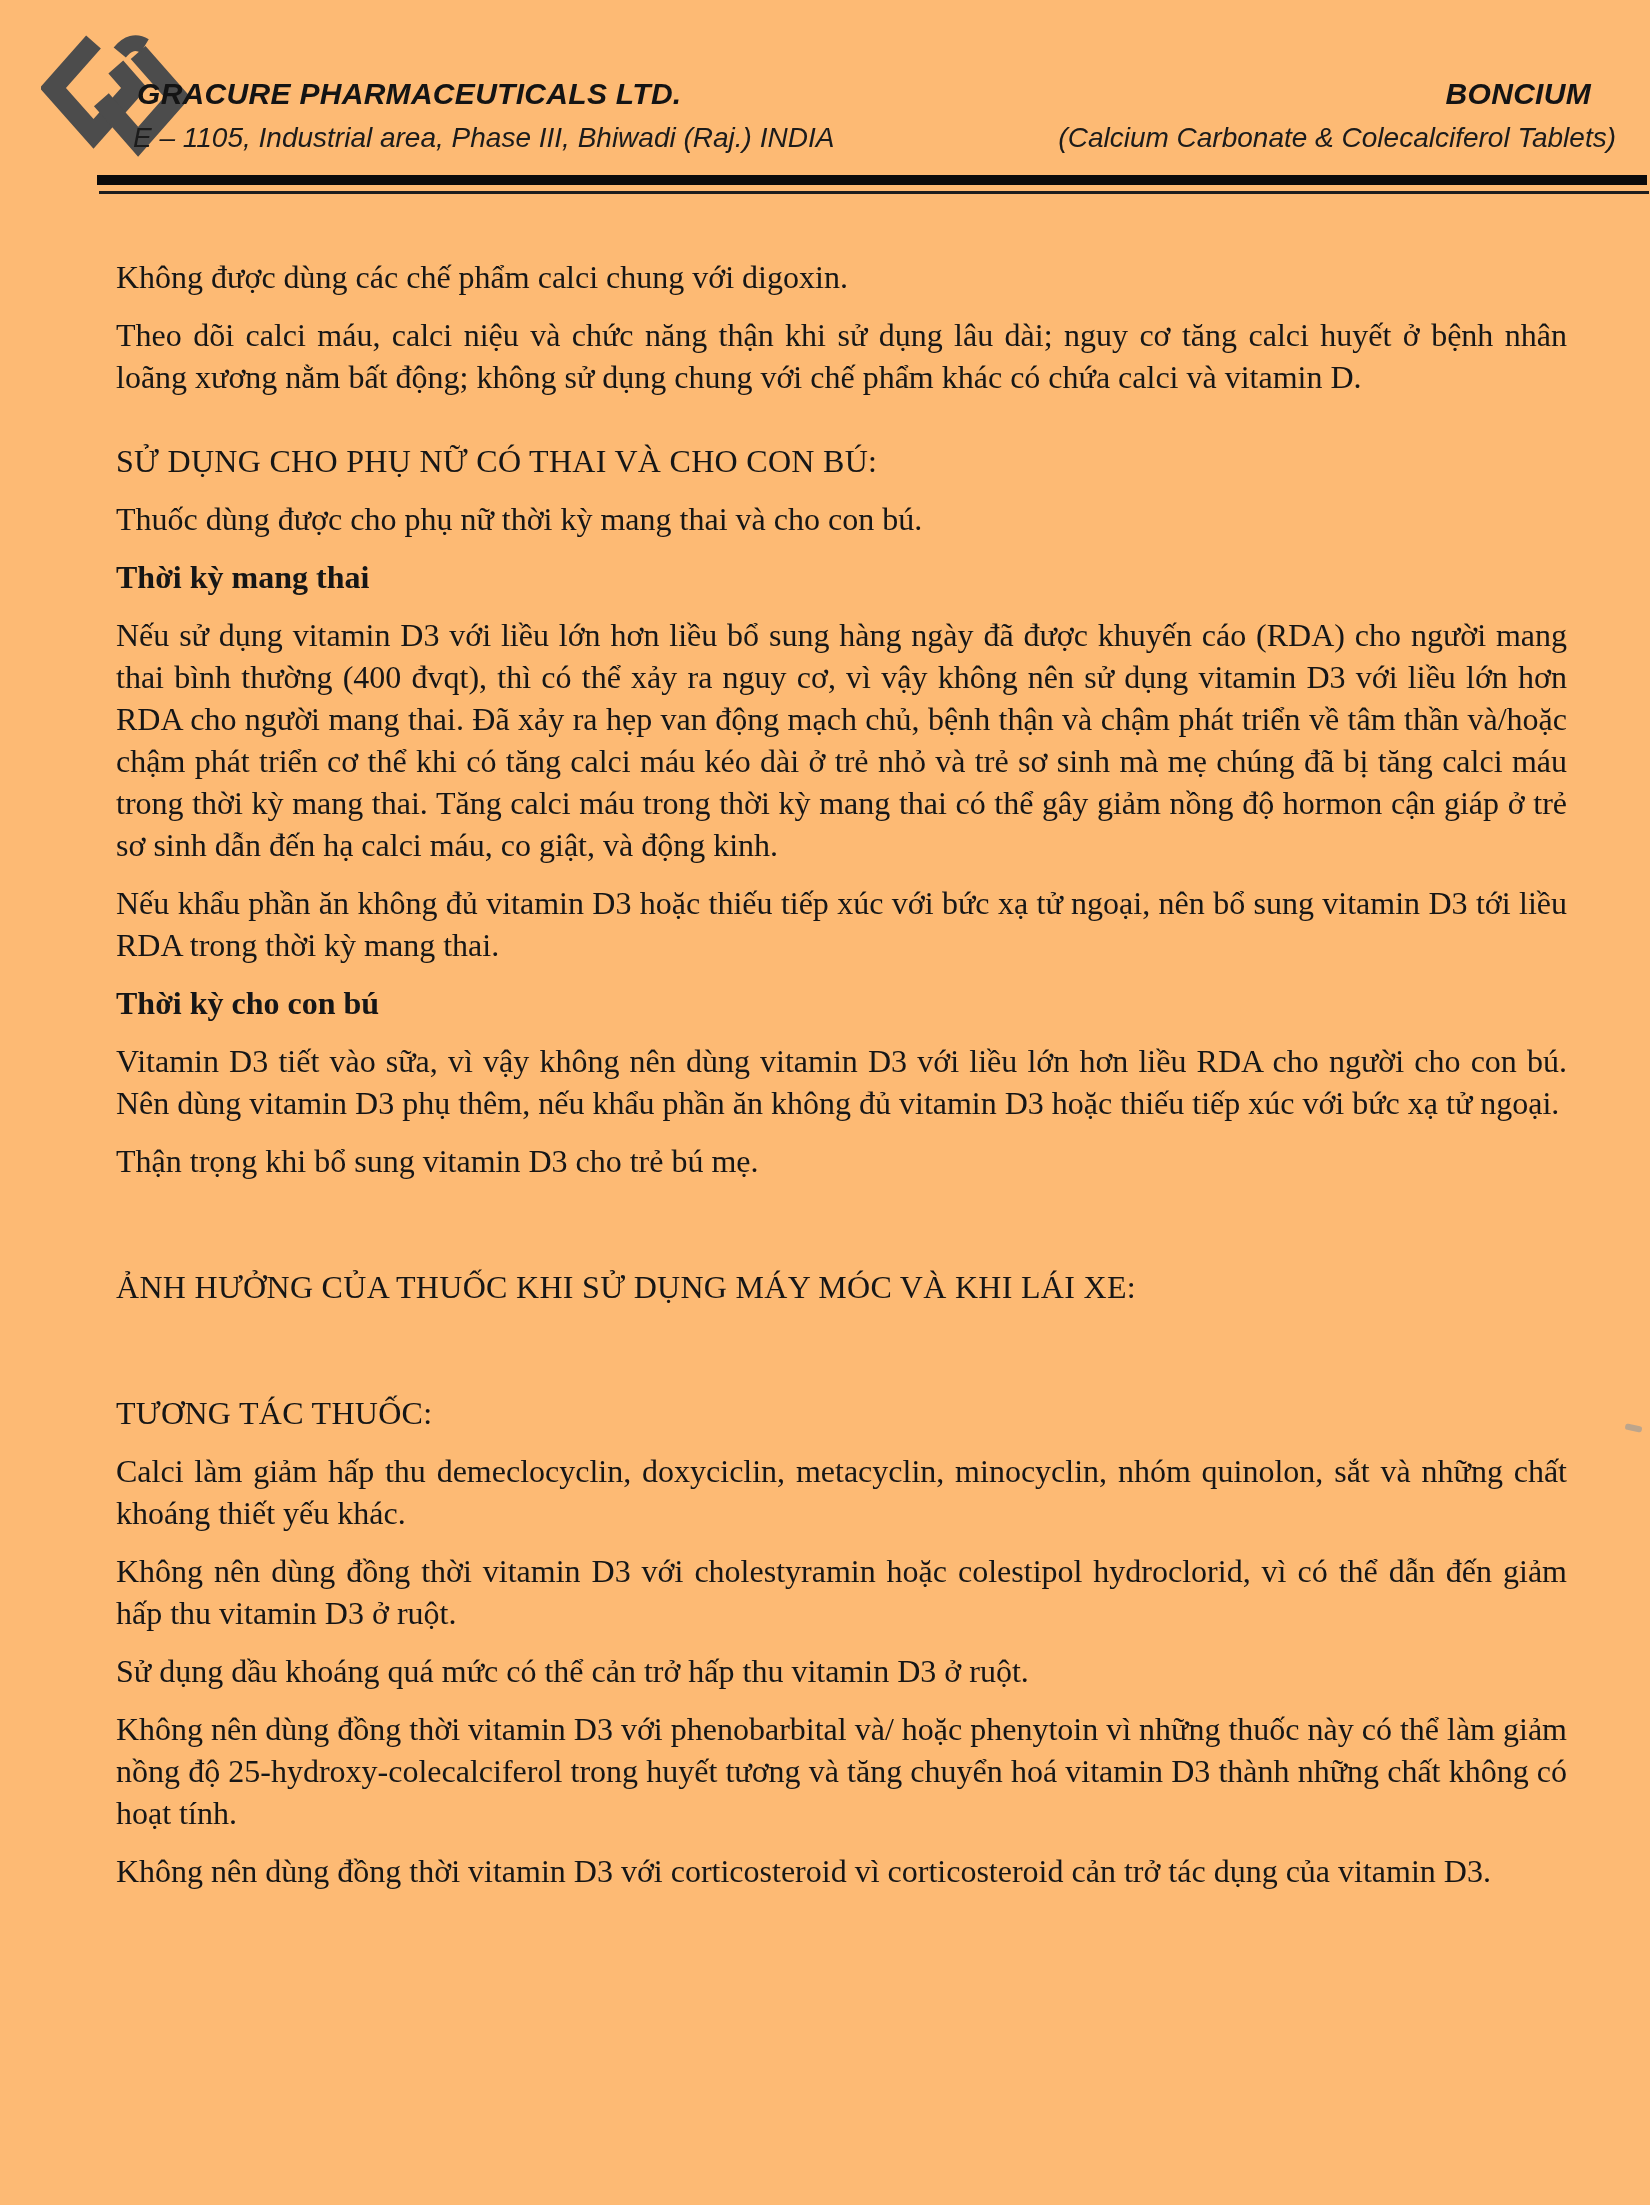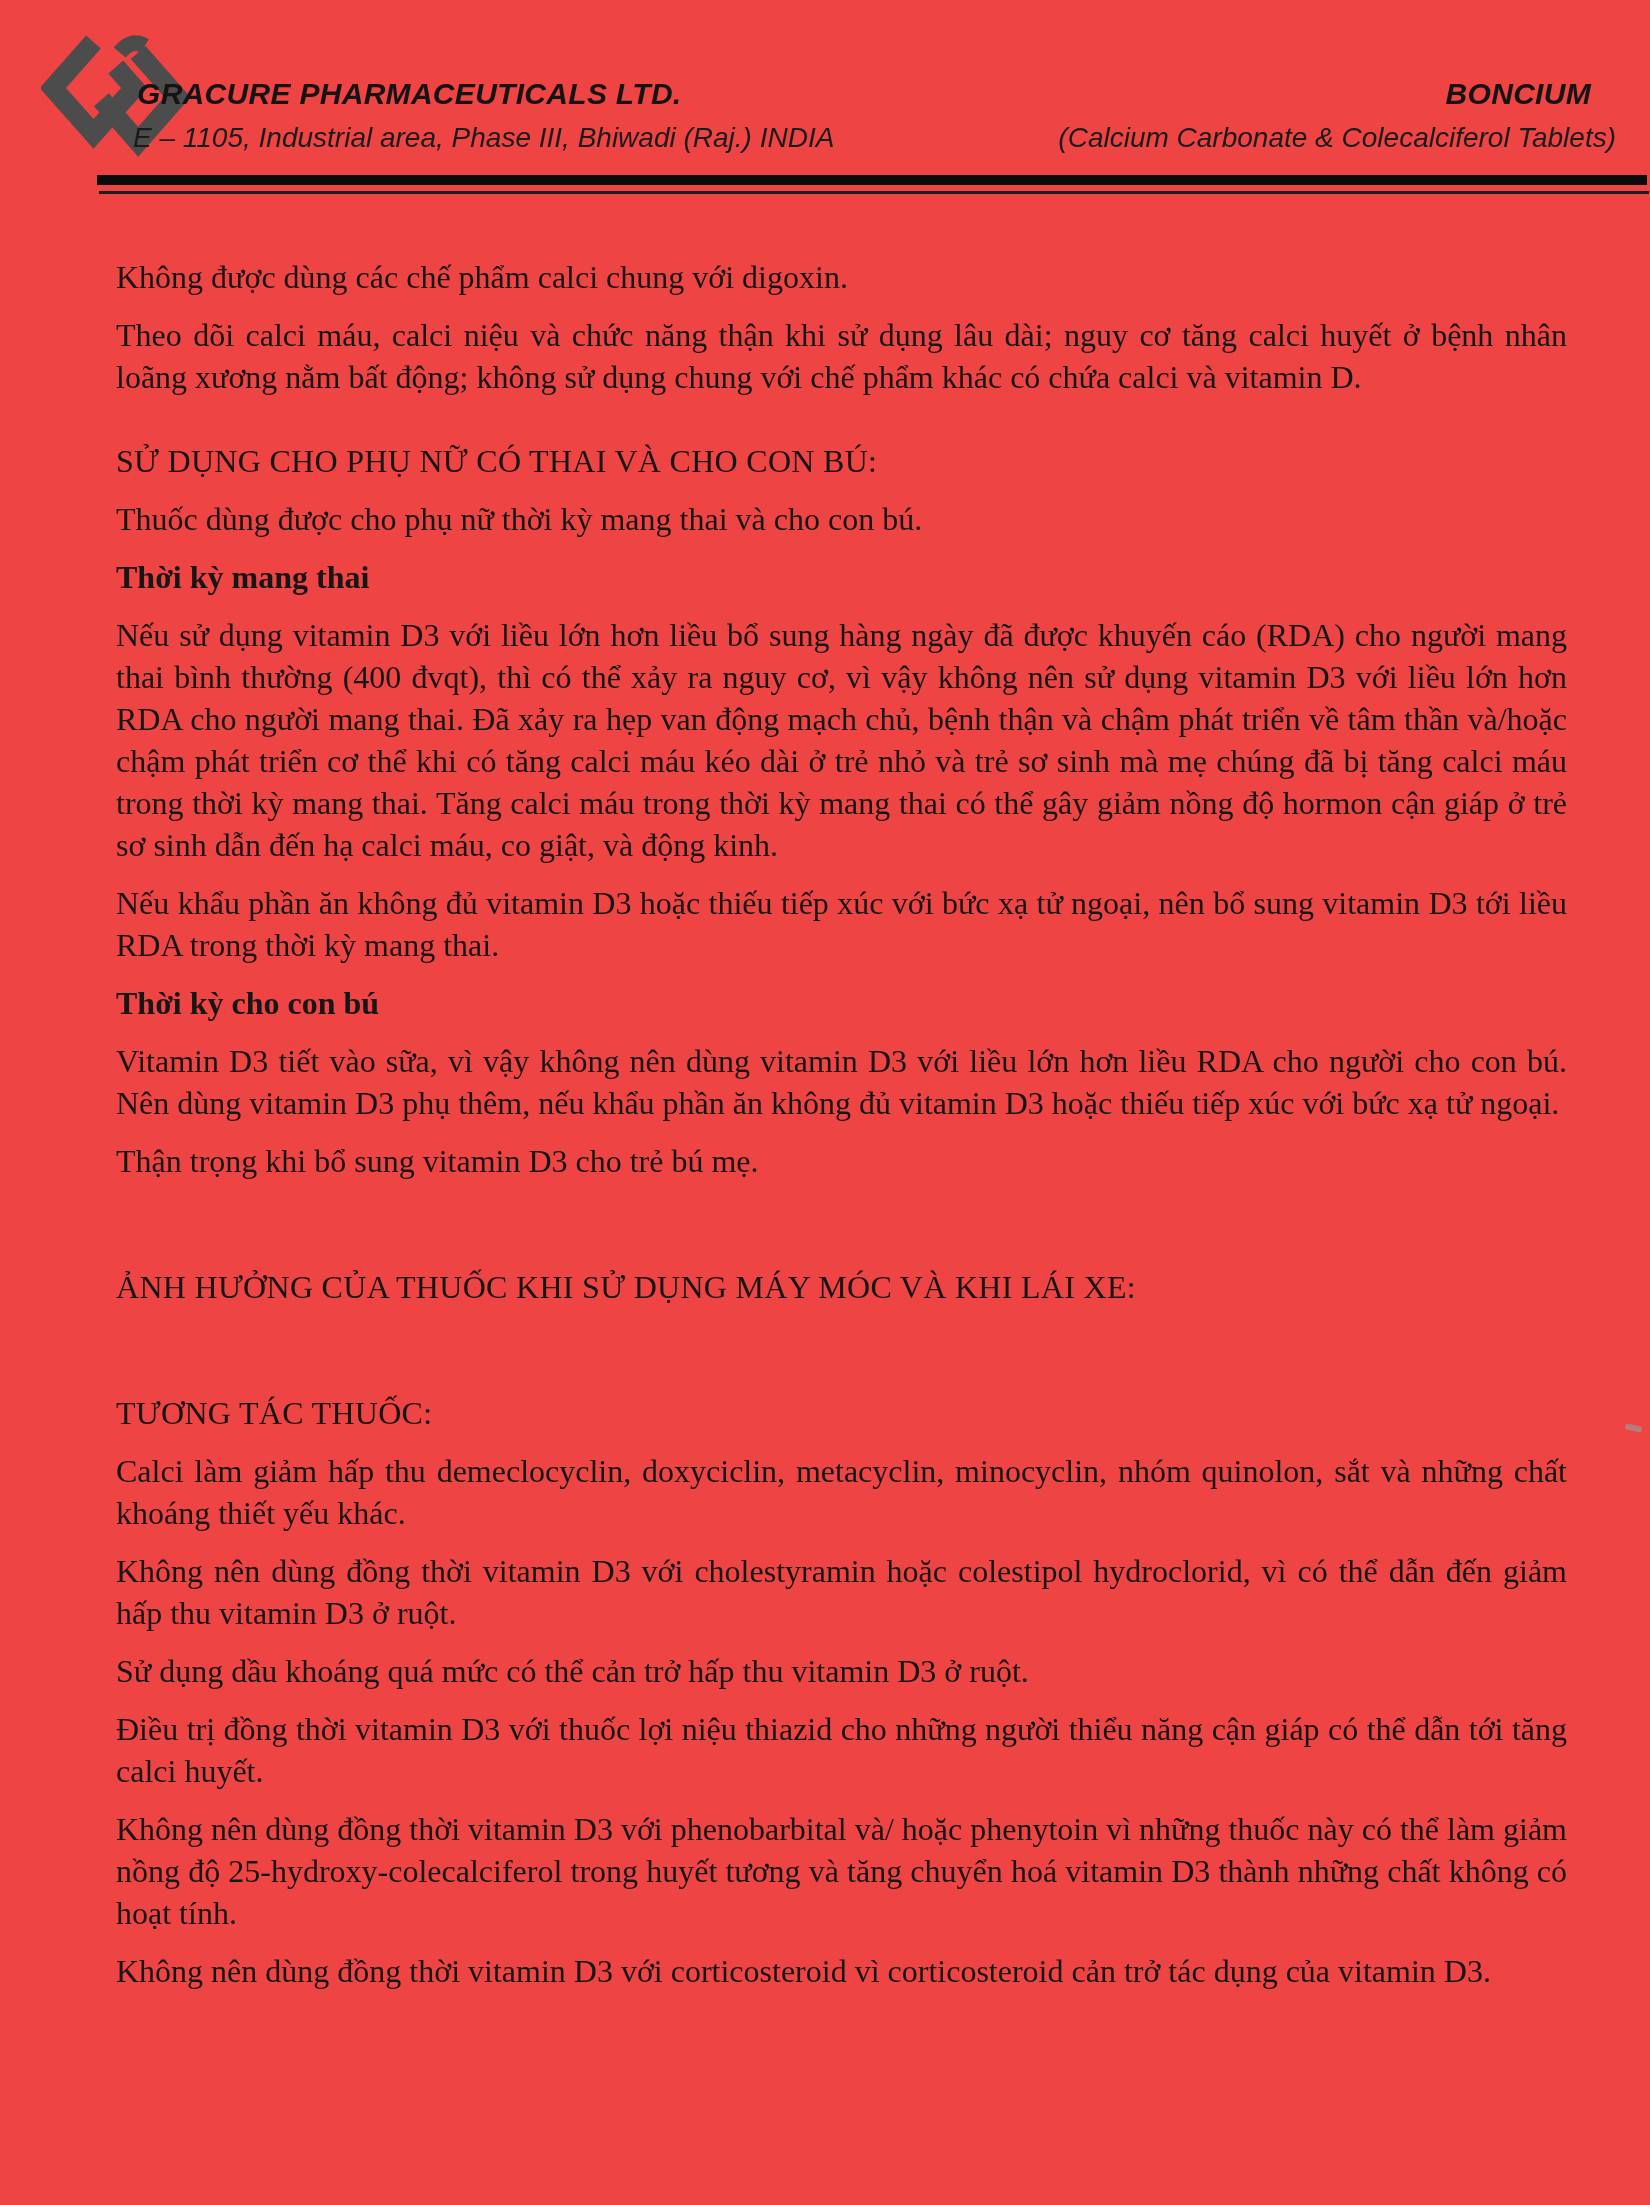--- a/index.html
+++ b/index.html
@@ -1,20 +1,20 @@
 <!DOCTYPE html>
 <html style="font-size:10.3px"><head>
 <meta charset="utf-8">
 <style>
   html,body{margin:0;padding:0;background:#e8e8e6;}
   .page{
     position:relative;
     width:1650px;height:2205px;
     margin:0 auto;
-    background:#ef4444;
+    background:#fdba74;
     overflow:hidden;
     color:#161616;
   }
   
   .logo{
     position:absolute;left:41px;top:27px;
     width:147px;height:135px;
   }
   .company-name{
     position:absolute;left:137px;top:76px;
@@ -96,21 +96,20 @@
     <p class="para">Nếu sử dụng vitamin D3 với liều lớn hơn liều bổ sung hàng ngày đã được khuyến cáo (RDA) cho người mang thai bình thường (400 đvqt), thì có thể xảy ra nguy cơ, vì vậy không nên sử dụng vitamin D3 với liều lớn hơn RDA cho người mang thai. Đã xảy ra hẹp van động mạch chủ, bệnh thận và chậm phát triển về tâm thần và/hoặc chậm phát triển cơ thể khi có tăng calci máu kéo dài ở trẻ nhỏ và trẻ sơ sinh mà mẹ chúng đã bị tăng calci máu trong thời kỳ mang thai. Tăng calci máu trong thời kỳ mang thai có thể gây giảm nồng độ hormon cận giáp ở trẻ sơ sinh dẫn đến hạ calci máu, co giật, và động kinh.</p>
     <p class="para">Nếu khẩu phần ăn không đủ vitamin D3 hoặc thiếu tiếp xúc với bức xạ tử ngoại, nên bổ sung vitamin D3 tới liều RDA trong thời kỳ mang thai.</p>
     <p class="h2">Thời kỳ cho con bú</p>
     <p class="para">Vitamin D3 tiết vào sữa, vì vậy không nên dùng vitamin D3 với liều lớn hơn liều RDA cho người cho con bú. Nên dùng vitamin D3 phụ thêm, nếu khẩu phần ăn không đủ vitamin D3 hoặc thiếu tiếp xúc với bức xạ tử ngoại.</p>
     <p class="para">Thận trọng khi bổ sung vitamin D3 cho trẻ bú mẹ.</p>
     <p class="h1 mt-2">ẢNH HƯỞNG CỦA THUỐC KHI SỬ DỤNG MÁY MÓC VÀ KHI LÁI XE:</p>
     <p class="h1 mt-2">TƯƠNG TÁC THUỐC:</p>
     <p class="para">Calci làm giảm hấp thu demeclocyclin, doxyciclin, metacyclin, minocyclin, nhóm quinolon, sắt và những chất khoáng thiết yếu khác.</p>
     <p class="para">Không nên dùng đồng thời vitamin D3 với cholestyramin hoặc colestipol hydroclorid, vì có thể dẫn đến giảm hấp thu vitamin D3 ở ruột.</p>
     <p class="para">Sử dụng dầu khoáng quá mức có thể cản trở hấp thu vitamin D3 ở ruột.</p>
-    <p class="para">Điều trị đồng thời vitamin D3 với thuốc lợi niệu thiazid cho những người thiểu năng cận giáp có thể dẫn tới tăng calci huyết.</p>
     <p class="para">Không nên dùng đồng thời vitamin D3 với phenobarbital và/ hoặc phenytoin vì những thuốc này có thể làm giảm nồng độ 25-hydroxy-colecalciferol trong huyết tương và tăng chuyển hoá vitamin D3 thành những chất không có hoạt tính.</p>
     <p class="para">Không nên dùng đồng thời vitamin D3 với corticosteroid vì corticosteroid cản trở tác dụng của vitamin D3.</p>
   </main>
 
   <div class="artifact"></div>
 
 </div>
 
 
 </body></html>

